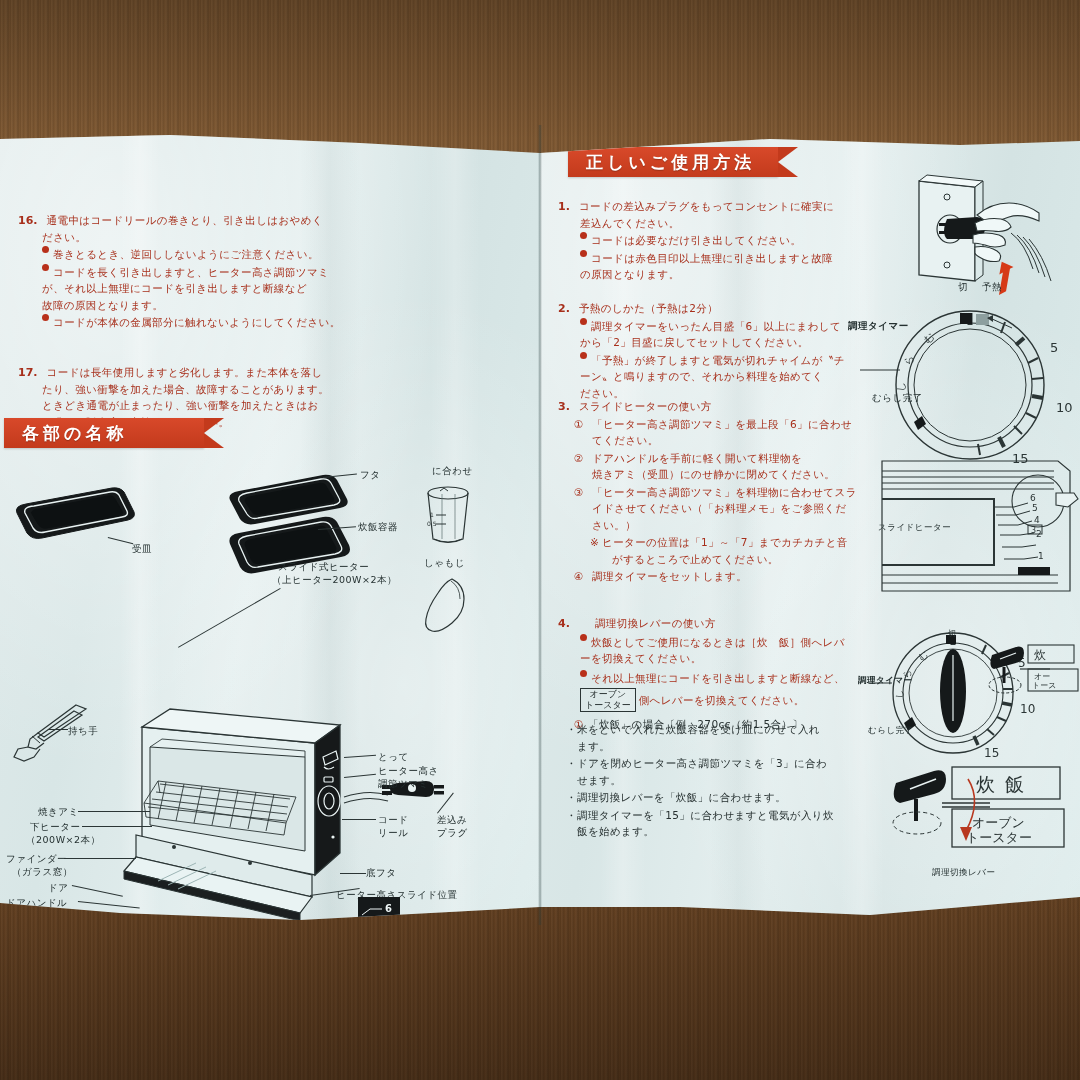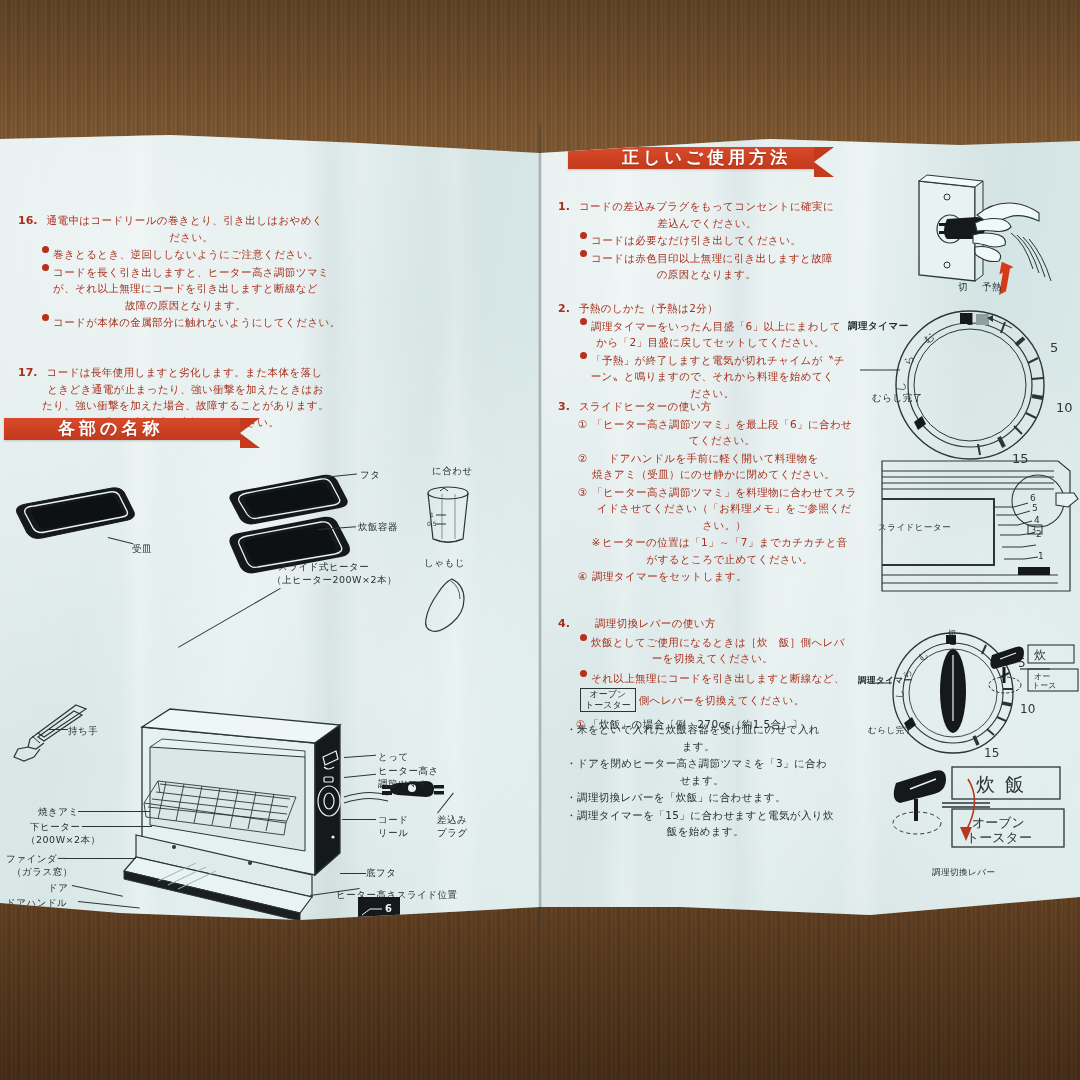--- a/index.html
+++ b/index.html
@@ -54,29 +54,28 @@
     background:linear-gradient(90deg,rgba(0,0,0,.0),rgba(40,60,60,.42),rgba(0,0,0,.0));
   }
   .paper-fold{
     position:absolute;pointer-events:none;
     background:linear-gradient(90deg,rgba(255,255,255,.0),rgba(255,255,255,.55),rgba(255,255,255,.0));
   }
   .paper-shade{
     position:absolute;pointer-events:none;
     background:linear-gradient(90deg,rgba(110,140,140,.0),rgba(110,140,140,.22),rgba(110,140,140,.0));
   }
-  .body-txt{font-size:10.5px;line-height:16.5px;letter-spacing:.4px;color:#263030;text-align:center;}
+  .body-txt{font-size:10.5px;line-height:16.5px;letter-spacing:.4px;color:#263030;}
   .body-txt.r{color:#a72f1b;}
 
   .ribbon{
-    position:absolute;height:22px;
+    position:absolute;height:30px;
     background:linear-gradient(180deg,#d8492a,#c33a1c);
-    display:flex;align-items:flex-end;
+    display:flex;align-items:center;
     box-shadow:0 1px 2px rgba(0,0,0,.18);
-    padding-left:36px;
   }
   .ribbon::after{
     content:"";position:absolute;right:-20px;top:0;
     border-top:15px solid #c33a1c;border-bottom:15px solid #c33a1c;
     border-right:20px solid transparent;
   }
   .ribbon span{
     color:#fff;font-weight:bold;font-size:17px;letter-spacing:4px;
     padding-left:18px;text-shadow:0 1px 1px rgba(0,0,0,.25);
   }
@@ -144,22 +143,22 @@
             <span class="body-txt r">コードが本体の金属部分に触れないようにしてください。</span>
           </div>
         </div>
       </div>
 
       <div class="txtblock" style="left:18px;top:236px;">
         <div style="position:relative;">
           <span class="num">17.</span>
           <span class="body-txt r" style="margin-left:4px;">コードは長年使用しますと劣化します。また本体を落し</span>
         </div>
+        <div class="body-txt r" style="margin-left:24px;">たり、強い衝撃を加えた場合、故障することがあります。</div>
         <div class="body-txt r" style="margin-left:24px;">ときどき通電が止まったり、強い衝撃を加えたときはお</div>
-        <div class="body-txt r" style="margin-left:24px;">たり、強い衝撃を加えた場合、故障することがあります。</div>
         <div class="body-txt r" style="margin-left:24px;">買求めの販売店で点検してください。</div>
       </div>
 
       <div class="ribbon" style="left:4px;top:293px;width:200px;">
         <span>各部の名称</span>
       </div>
 
       <div class="ill" style="left:8px;top:345px;">
         <svg width="130" height="80" viewBox="0 0 130 80">
           <g fill="#15191a" stroke="#15191a" stroke-width="1">

